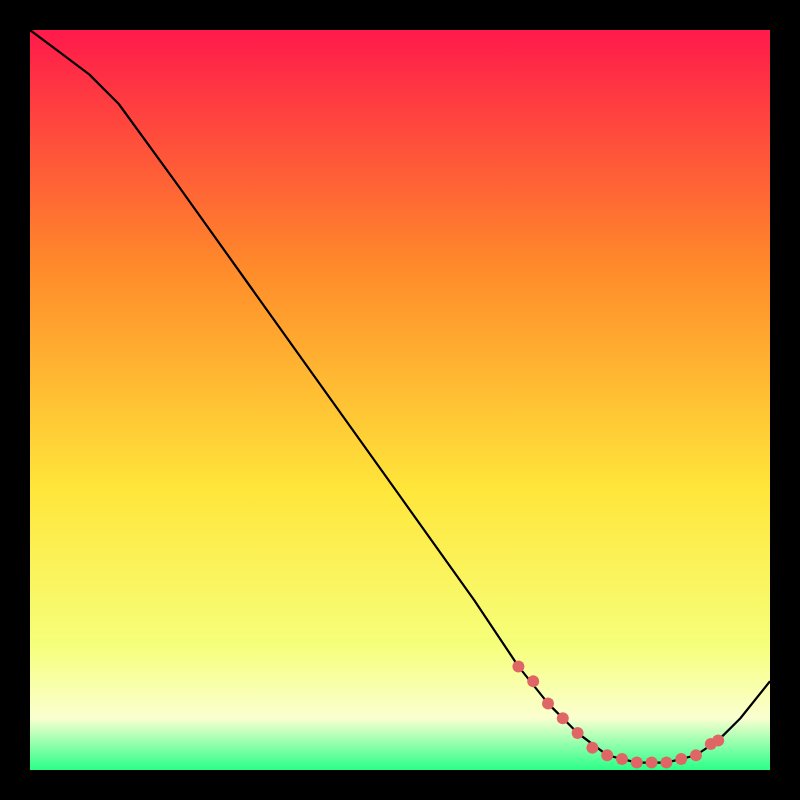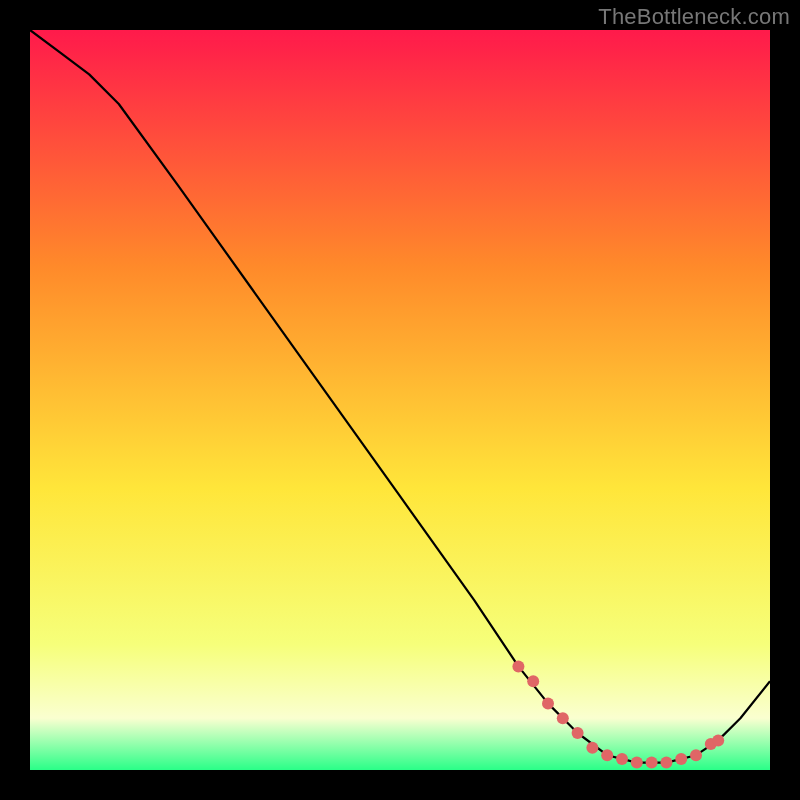--- a/index.html
+++ b/index.html
@@ -45,21 +45,20 @@
   .dot {
     fill: #e06666;
     stroke: none;
   }
 </style>
 </head>
 <body>
 
 <div class="stage">
 
-  <div class="attribution">TheBottleneck.com</div>
 
   <div class="plot-frame">
     <svg class="plot" viewBox="0 0 740 740" preserveAspectRatio="none">
       <defs>
         <linearGradient id="bg-grad" x1="0" y1="0" x2="0" y2="1">
           <stop offset="0" stop-color="#ff1a4b"></stop>
           <stop offset="0.32" stop-color="#ff8a2a"></stop>
           <stop offset="0.62" stop-color="#ffe63a"></stop>
           <stop offset="0.83" stop-color="#f6ff7a"></stop>
           <stop offset="0.93" stop-color="#faffd0"></stop>

